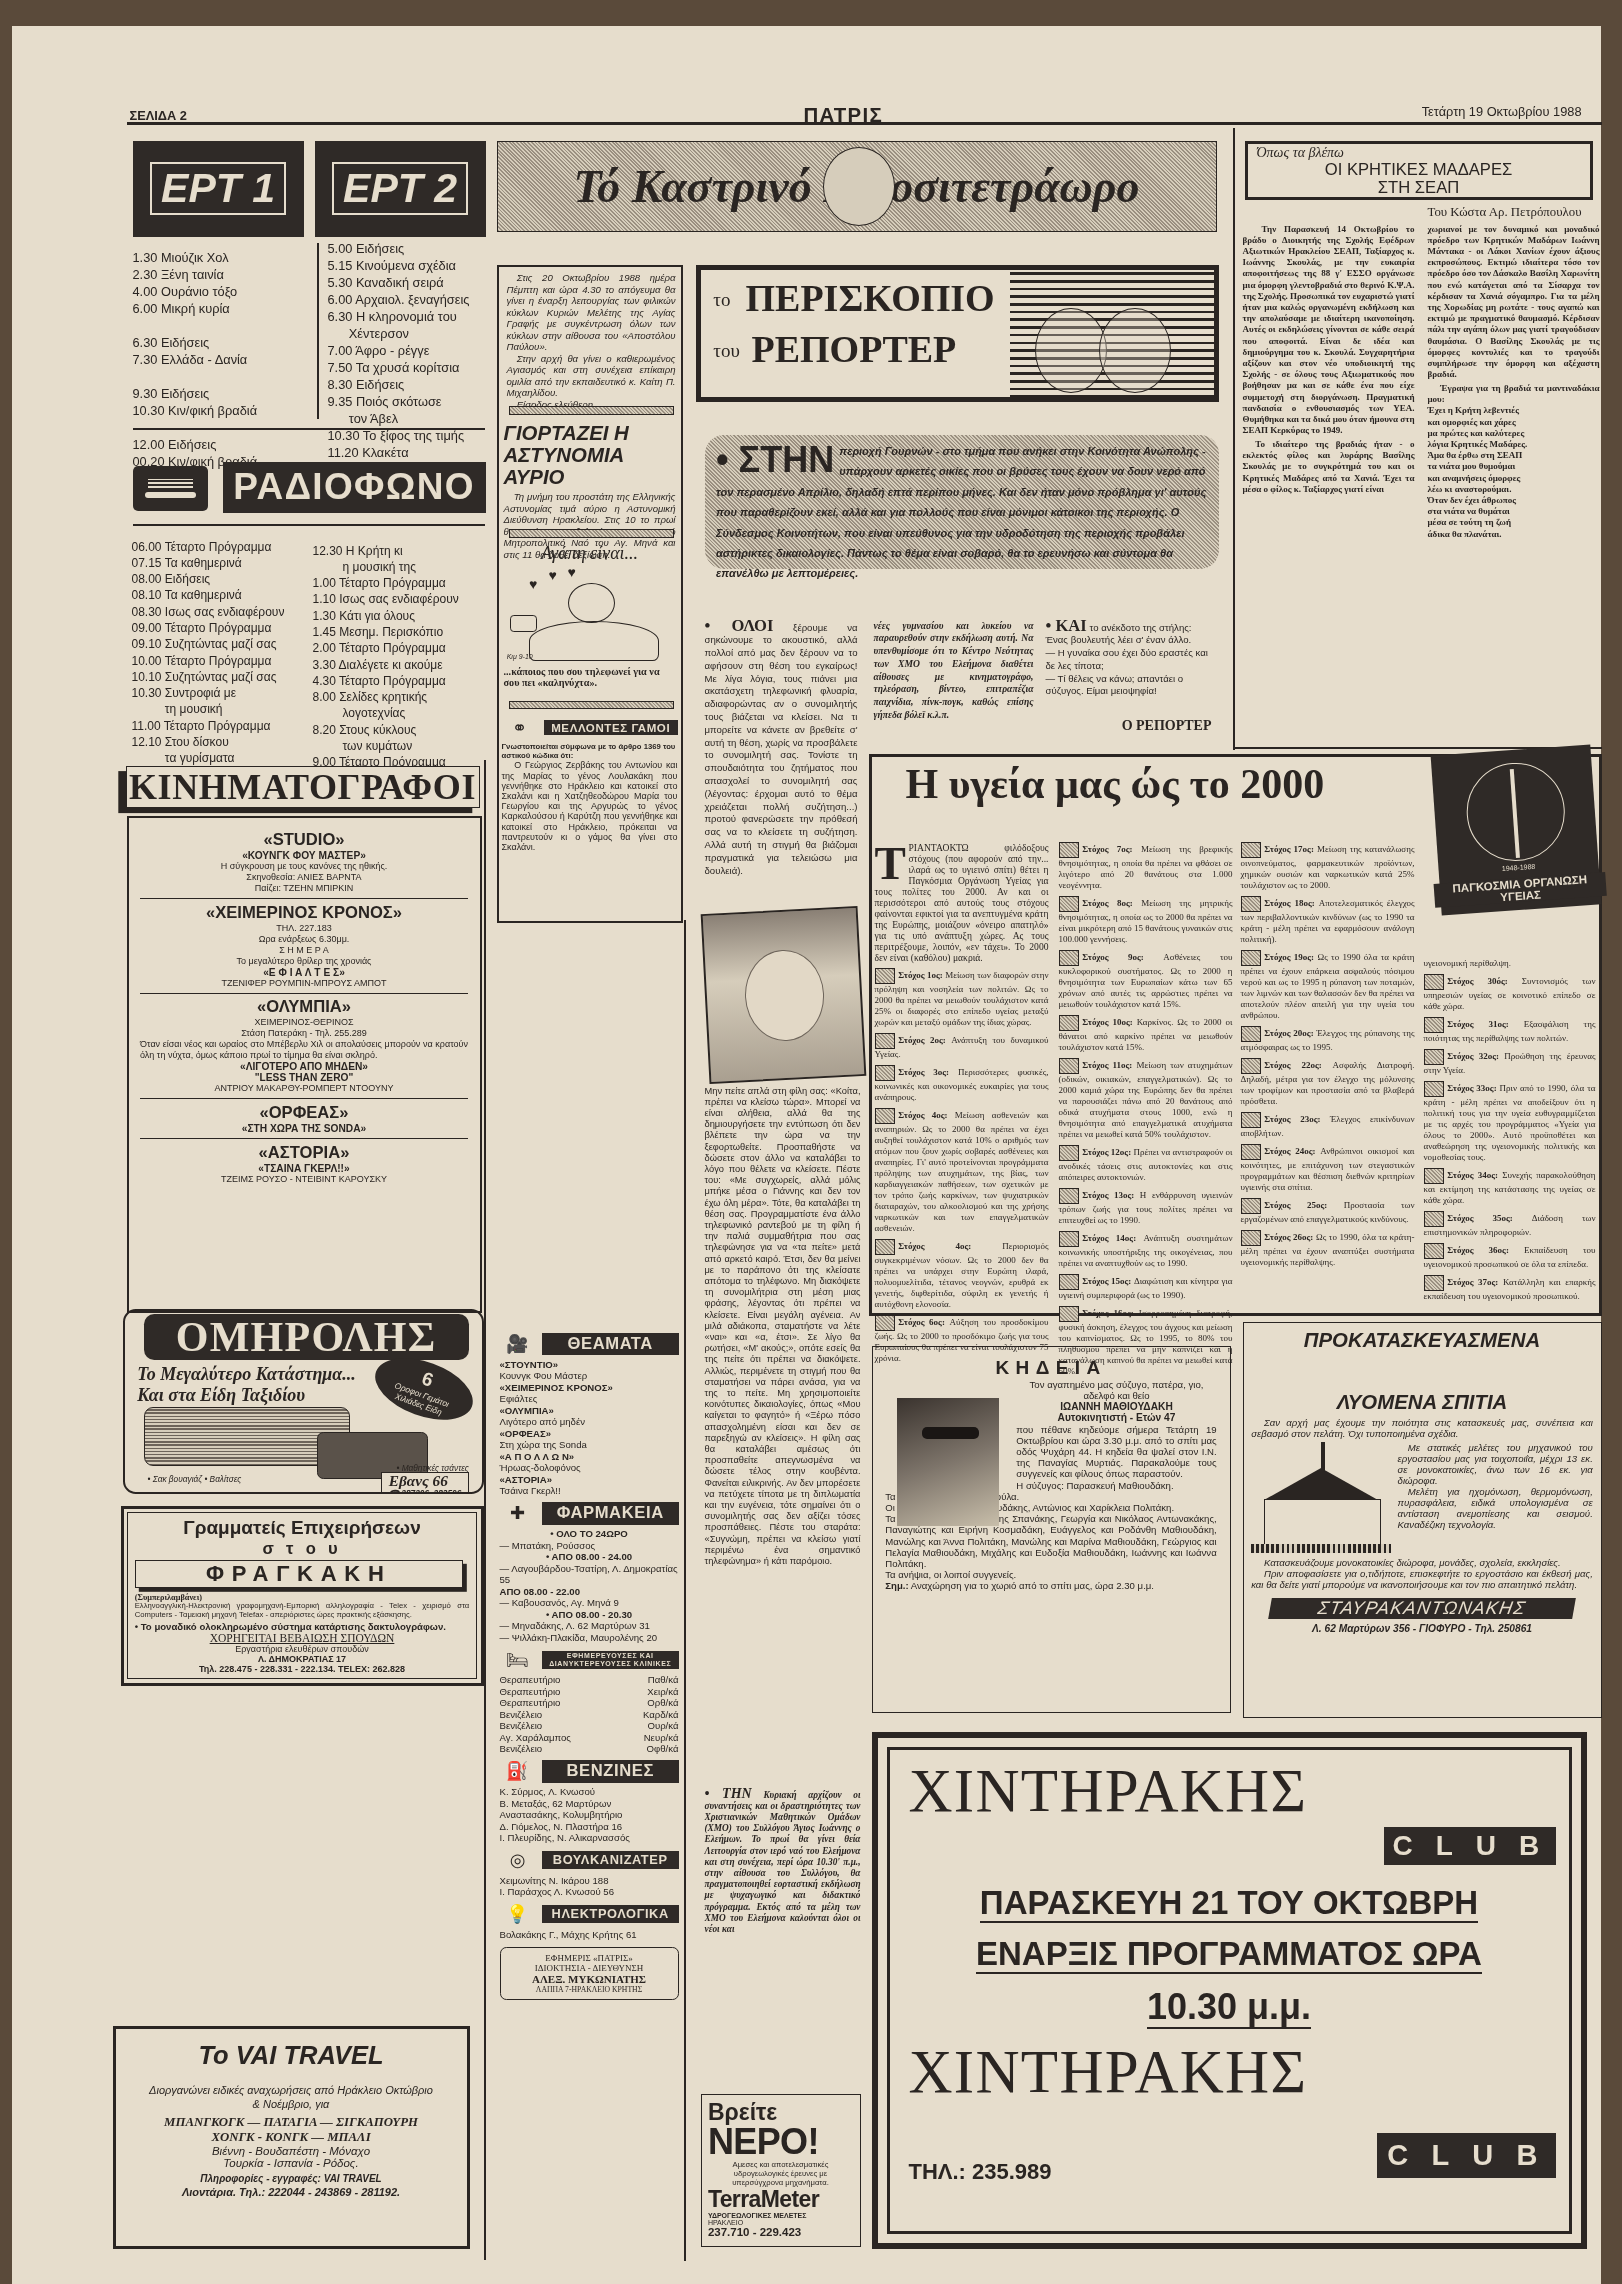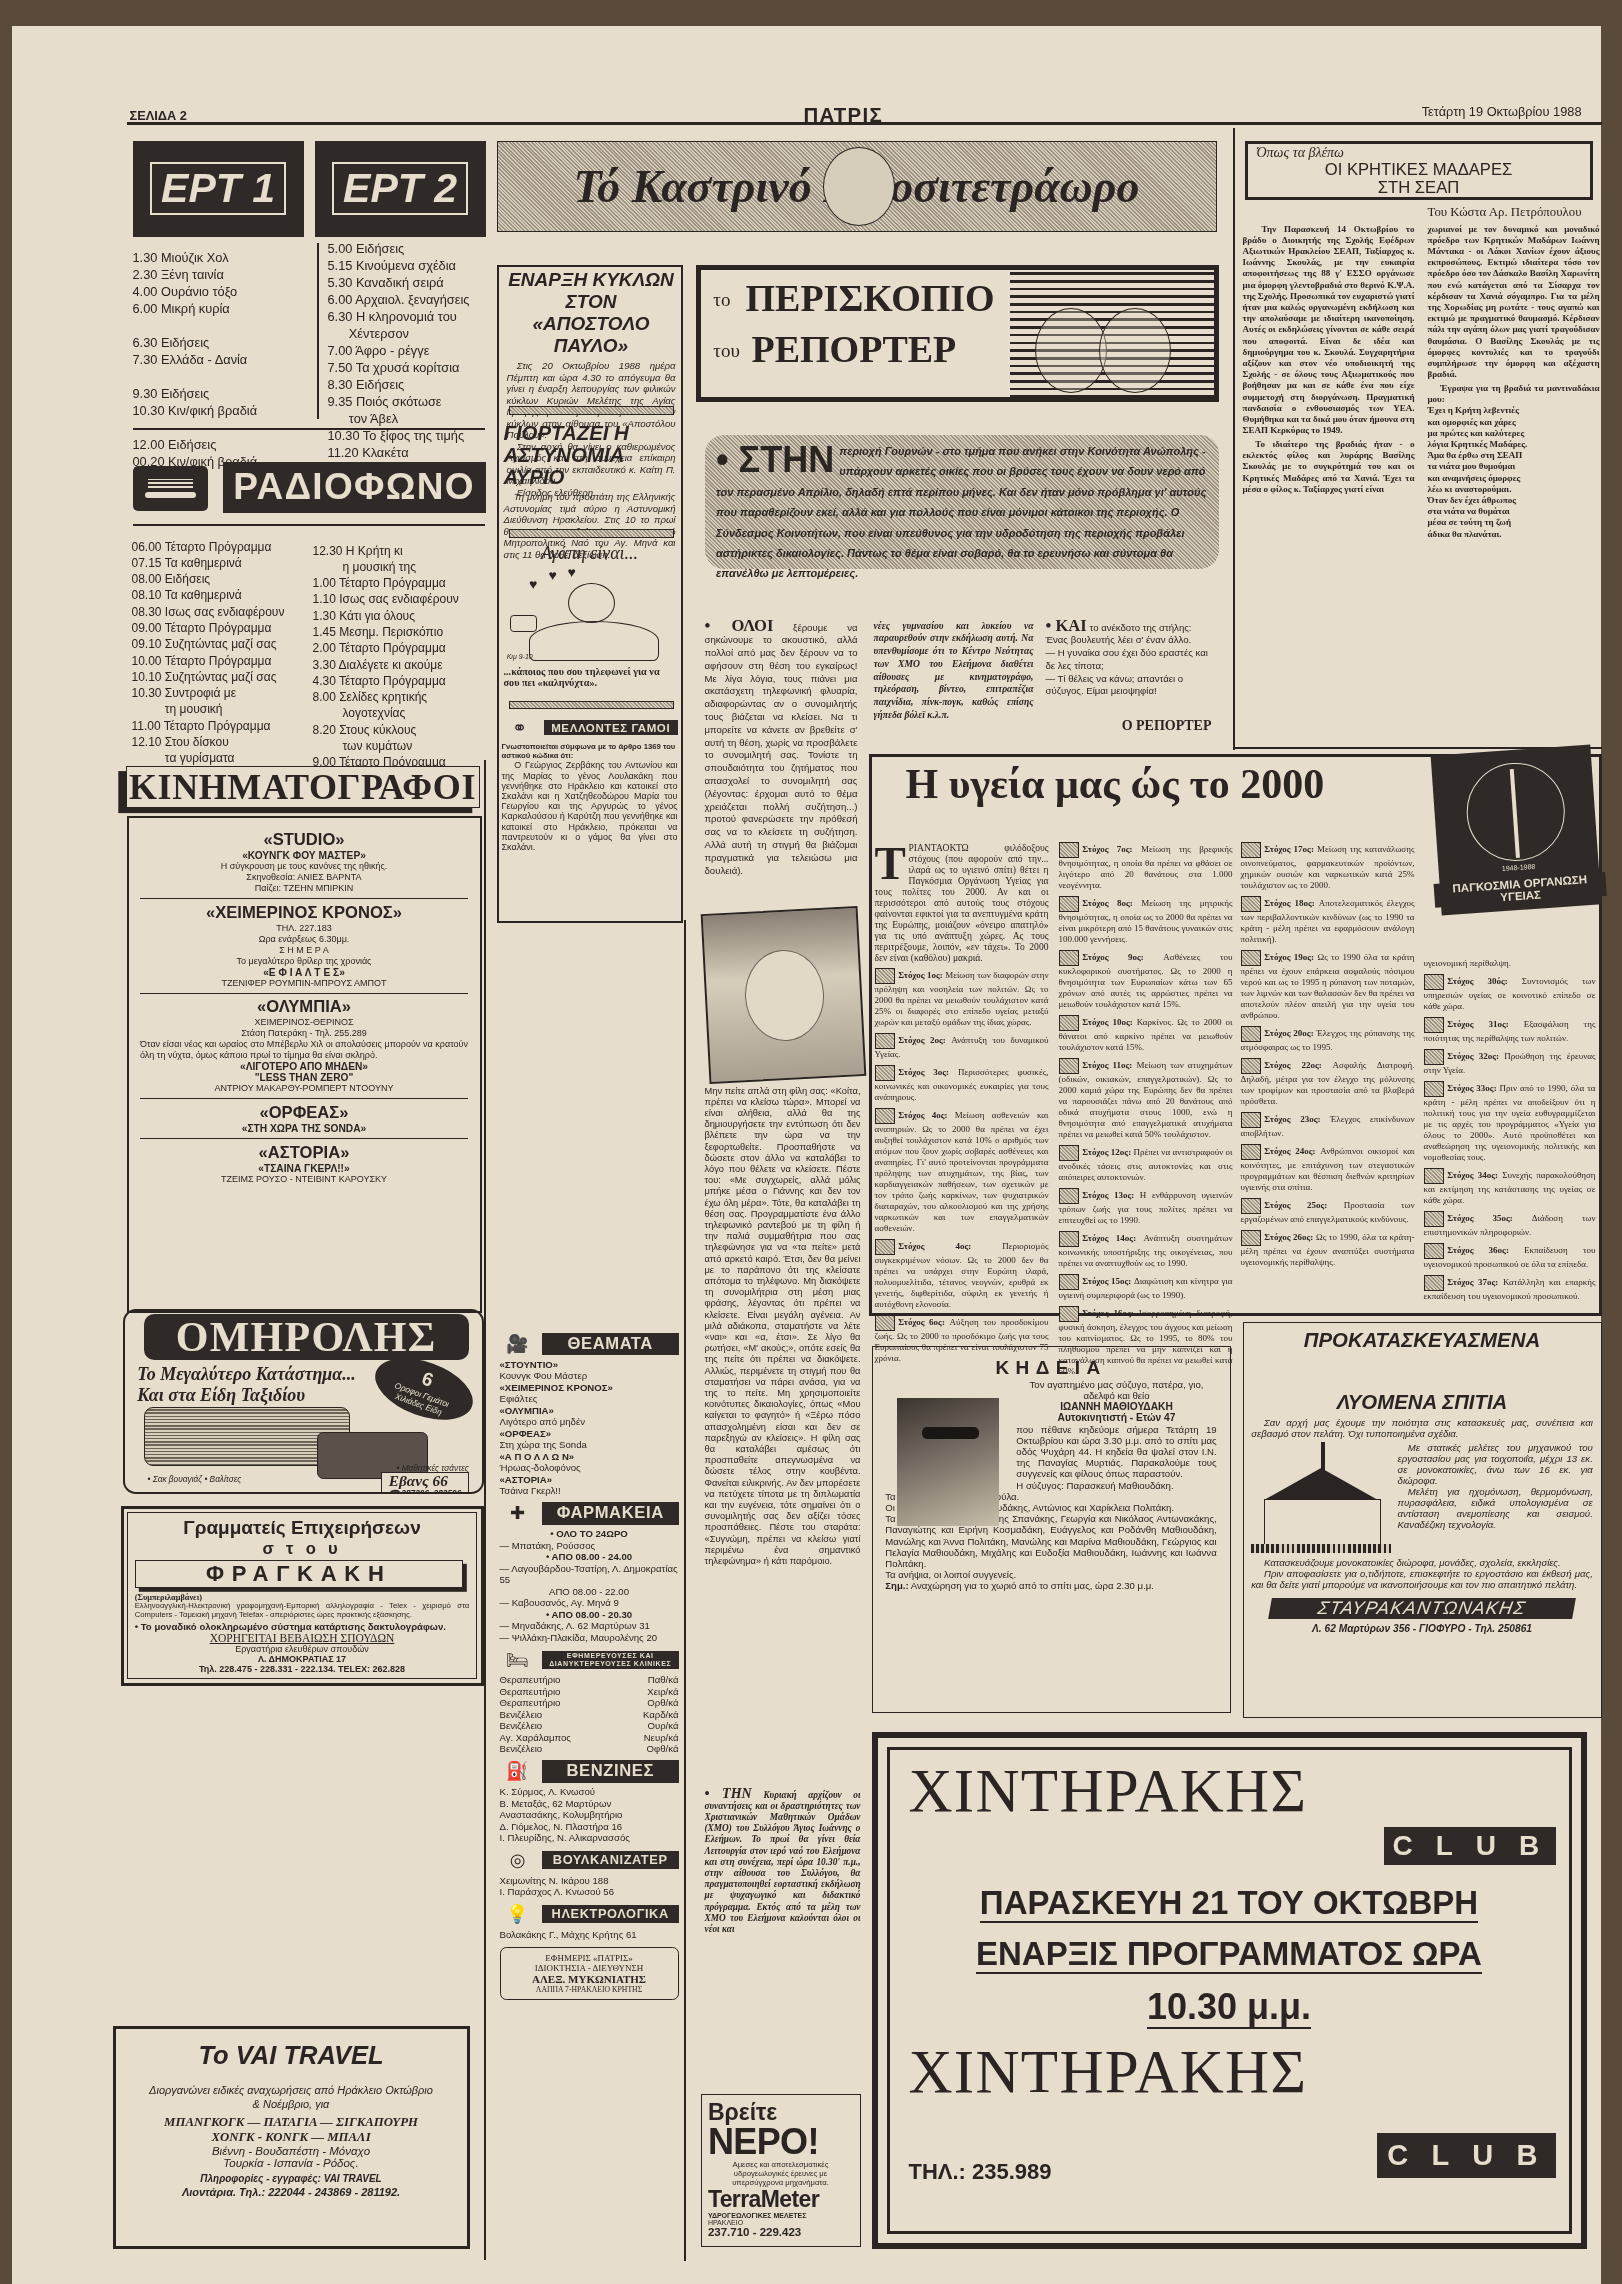--- a/index.html
+++ b/index.html
@@ -210,21 +210,20 @@
   <div class="col-rule" style="left:472px;top:734px;height:1500px;"></div>
 
   <div class="abs pattern" style="left:485px;top:115px;width:718px;height:89px;border:1.9px solid #2a2522;display:flex;align-items:center;justify-content:center;gap:19px;">
     <span class="serif ital b" style="font-size:46px;color:#2a2522;">Τό Καστρινό Εικοσιτετράωρο</span>
   </div>
   <div class="abs" style="left:811px;top:121px;width:70px;height:77px;border:1.9px solid #2a2522;border-radius:50%;background:#d6cdbb;"></div>
 
   <div class="box" style="left:485px;top:239px;width:186px;height:658px;"></div>
 
   <div class="abs" style="left:495px;top:243px;width:169px;">
-    <div class="ctr ital b" style="font-size:19px;line-height:22px;">ΕΝΑΡΞΗ ΚΥΚΛΩΝ ΣΤΟΝ «ΑΠΟΣΤΟΛΟ ΠΑΥΛΟ»</div>
     <p class="ital just" style="font-size:9.6px;line-height:11.5px;margin:3.8px 0 0 0;text-indent:10.2px;">Στις 20 Οκτωβρίου 1988 ημέρα Πέμπτη και ώρα 4.30 το απόγευμα θα γίνει η έναρξη λειτουργίας των φιλικών κύκλων Κυριών Μελέτης της Αγίας Γραφής με συγκέντρωση όλων των κύκλων στην αίθουσα του «Αποστόλου Παύλου».</p>
     <p class="ital just" style="font-size:9.6px;line-height:11.5px;margin:0;text-indent:10.2px;">Στην αρχή θα γίνει ο καθιερωμένος Αγιασμός και στη συνέχεια επίκαιρη ομιλία από την εκπαιδευτικό κ. Καίτη Π. Μιχαηλίδου.</p>
     <p class="ital" style="font-size:9.6px;line-height:11.5px;margin:0;text-indent:10.2px;">Είσοδος ελεύθερη.</p>
   </div>
   <div class="abs pattern" style="left:497px;top:380px;width:163px;height:7.7px;border:0.6px solid #2a2522;"></div>
 
   <div class="abs" style="left:492px;top:396px;width:172px;">
     <div class="ital b" style="font-size:20.4px;line-height:22px;">ΓΙΟΡΤΑΖΕΙ Η ΑΣΤΥΝΟΜΙΑ ΑΥΡΙΟ</div>
     <p class="ital just" style="font-size:9.6px;line-height:11.5px;margin:3.8px 0 0 0;text-indent:10.2px;">Τη μνήμη του προστάτη της Ελληνικής Αστυνομίας τιμά αύριο η Αστυνομική Διεύθυνση Ηρακλείου. Στις 10 το πρωί θα γίνει Δοξολογία στον ιερό Μητροπολιτικό Ναό του Αγ. Μηνά και στις 11 θα δοθεί δεξίωση.</p>
   </div>
@@ -276,21 +275,21 @@
 
     <div class="section-bar">
       <span class="ico">✚</span>
       <span class="lbl">ΦΑΡΜΑΚΕΙΑ</span>
     </div>
     <div class="small" id="pharm-list">
         <div class="list-line" style="font-weight: bold; text-align: center; white-space: normal;">• ΟΛΟ ΤΟ 24ΩΡΟ</div>
         <div class="list-line" style="white-space: normal;">— Μπατάκη, Ρούσσος</div>
         <div class="list-line" style="font-weight: bold; text-align: center; white-space: normal;">• ΑΠΟ 08.00 - 24.00</div>
         <div class="list-line" style="white-space: normal;">— Λαγουβάρδου-Τσατίρη, Λ. Δημοκρατίας 55</div>
-        <div class="list-line" style="font-weight: normal; text-align: center; white-space: normal;">ΑΠΟ 08.00 - 22.00</div>
+        <div class="list-line" style="font-weight: bold; text-align: left; white-space: normal;">ΑΠΟ 08.00 - 22.00</div>
         <div class="list-line" style="white-space: normal;">— Καβουσανός, Αγ. Μηνά 9</div>
         <div class="list-line" style="font-weight: bold; text-align: center; white-space: normal;">• ΑΠΟ 08.00 - 20.30</div>
         <div class="list-line" style="white-space: normal;">— Μηναδάκης, Λ. 62 Μαρτύρων 31</div>
         <div class="list-line" style="white-space: normal;">— Ψιλλάκη-Πλακίδα, Μαυρολένης 20</div>
       </div>
 
     <div class="section-bar">
       <span class="ico">🛏</span>
       <span class="lbl" style="font-size:7px;line-height:7.7px;">ΕΦΗΜΕΡΕΥΟΥΣΕΣ ΚΑΙ ΔΙΑΝΥΚΤΕΡΕΥΟΥΣΕΣ ΚΛΙΝΙΚΕΣ</span>
     </div>

